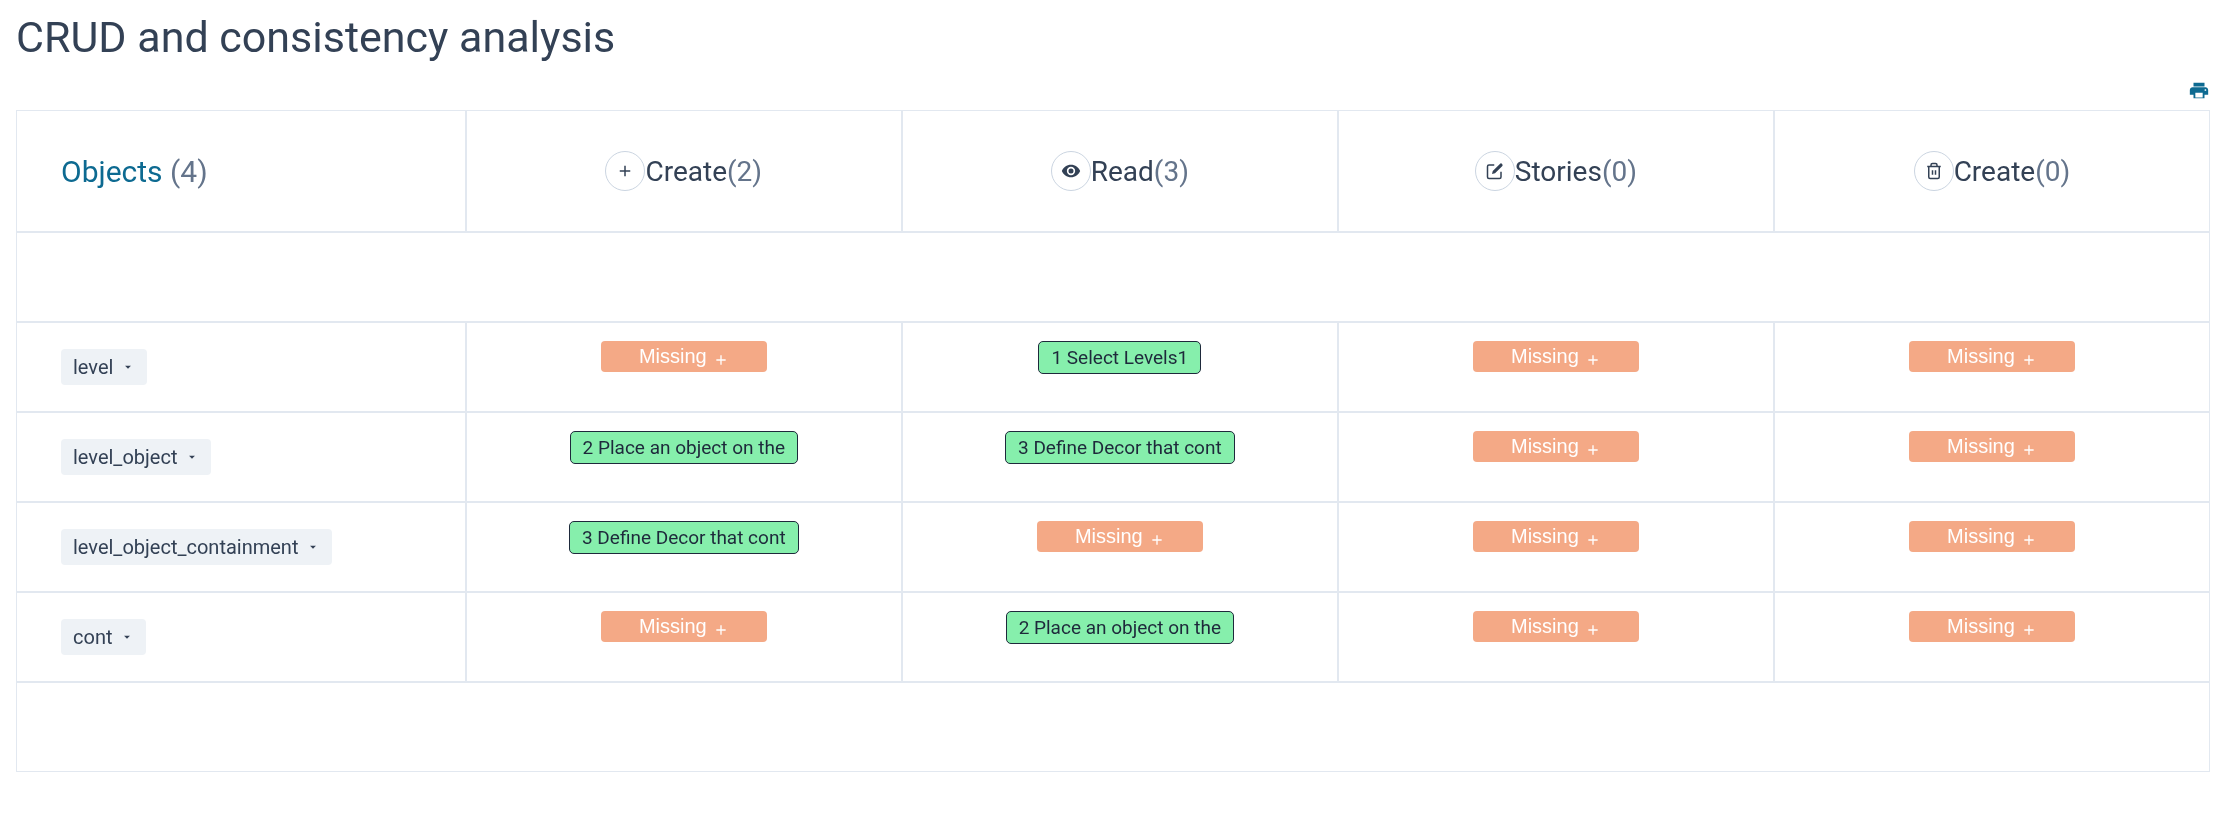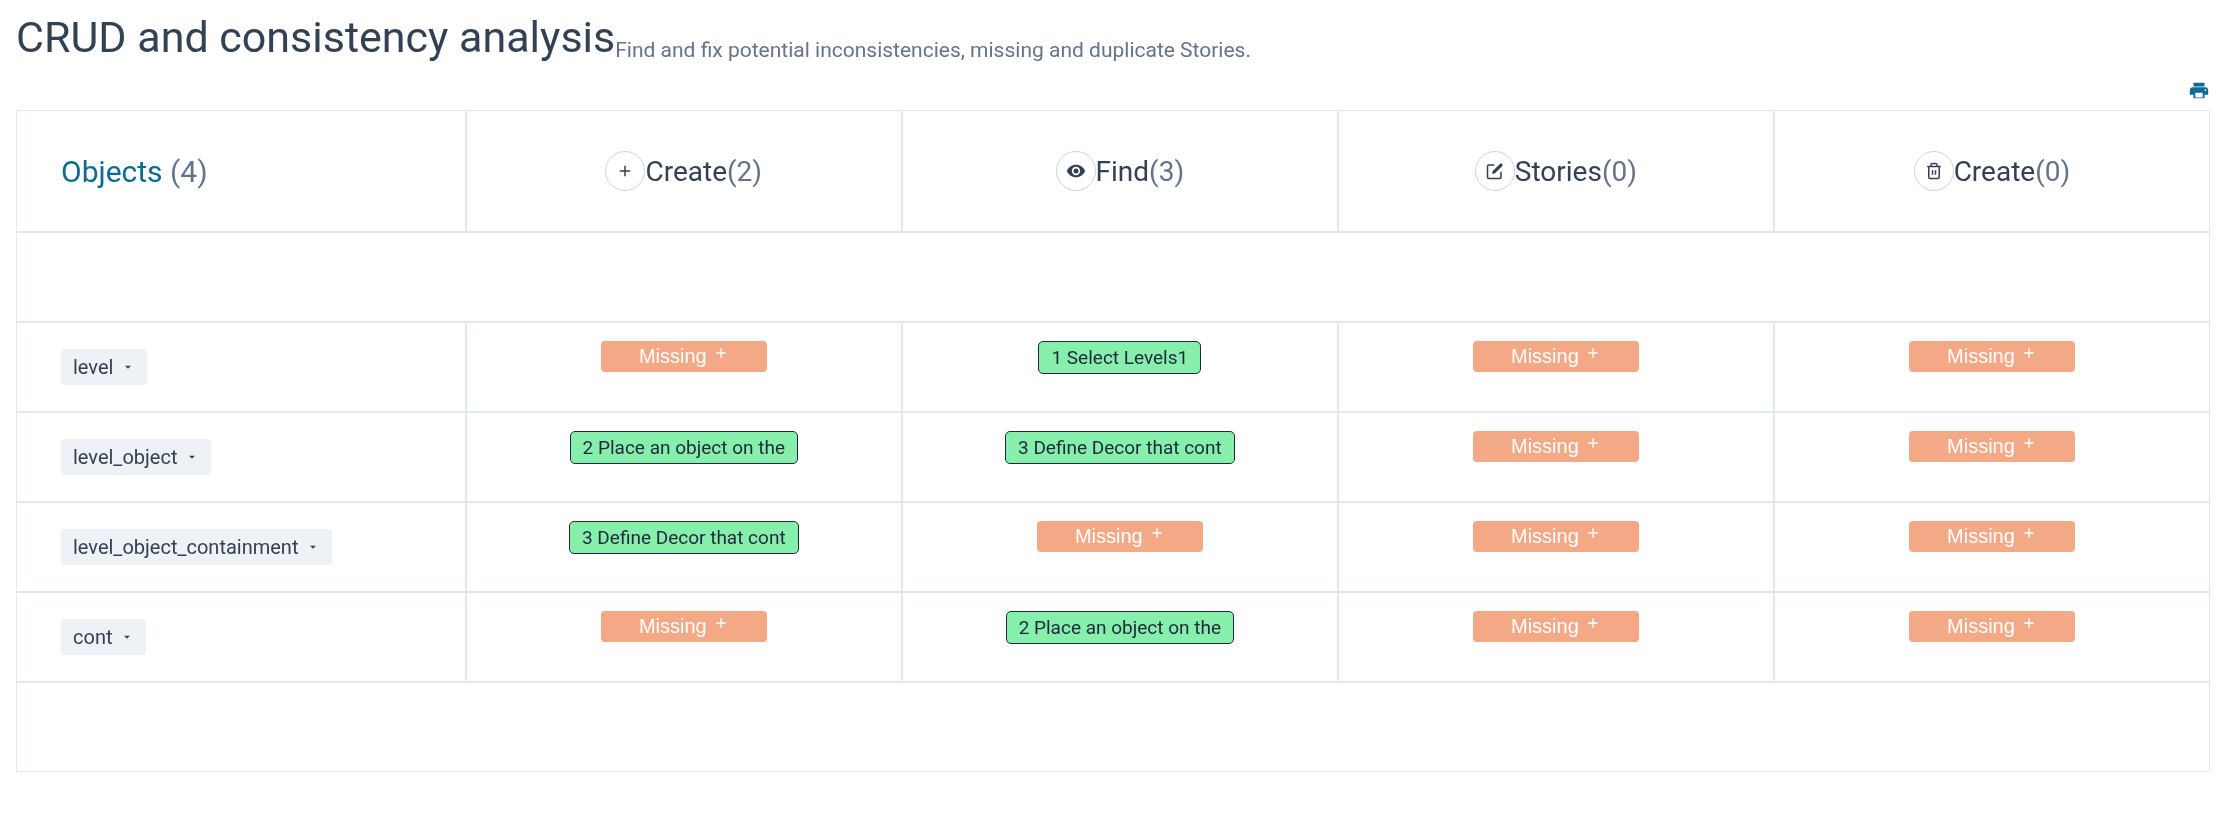--- a/index.html
+++ b/index.html
@@ -5,22 +5,22 @@
   * { box-sizing: border-box; }
   body {
     margin: 0;
     font-family: -apple-system, BlinkMacSystemFont, "Segoe UI", Roboto, "Helvetter Neue", Arial, sans-serif;
     background: #fff;
     color: #334155;
     padding: 12px 16px 0 16px;
   }
   .title-row {
     display: flex;
-    align-items: flex-end;
-    gap: 0;
+    align-items: flex-start;
+    gap: 8px;
     flex-wrap: wrap;
     margin-bottom: 18px;
   }
   .title {
     font-size: 43px;
     font-weight: 400;
     color: #334155;
   }
   .subtitle {
     font-size: 21px;
@@ -106,21 +106,21 @@
     background: #eef2f6;
     border-radius: 4px;
     padding: 6px 12px;
     font-size: 20px;
     color: #334155;
     cursor: pointer;
   }
   .obj-pill svg { flex-shrink: 0; }
   .missing-btn {
     display: inline-flex;
-    align-items: flex-start;
+    align-items: flex-end;
     justify-content: center;
     gap: 6px;
     background: #f4a986;
     color: #fff;
     font-size: 20px;
     font-weight: 500;
     border: none;
     border-radius: 4px;
     padding: 4px 38px;
     min-width: 160px;
@@ -143,21 +143,20 @@
   .footer-row td {
     height: 30px;
     background:#fff;
   }
 </style>
 </head>
 <body>
 
 <div class="title-row">
   <span class="title">CRUD and consistency analysis</span>
-  <span class="subtitle">Find and fix potential inconsistencies, missing and duplicate Stories.</span>
 </div>
 
 <div class="print-row">
   <span class="print-icon">
     <svg width="22" height="22" viewBox="0 0 24 24" fill="currentColor">
         <path d="M19 8H5c-1.66 0-3 1.34-3 3v5h4v4h12v-4h4v-5c0-1.66-1.34-3-3-3zm-3 11H8v-5h8v5zm3-7c-.55 0-1-.45-1-1s.45-1 1-1 1 .45 1 1-.45 1-1 1zM18 3H6v4h12V3z"></path>
       </svg>
   </span>
 </div>
 
@@ -186,21 +185,21 @@
           <span class="count">(2)</span>
         </span>
       </th>
       <th>
         <span class="th-inner">
           <span class="icon-circle">
             <svg width="20" height="20" viewBox="0 0 24 24" fill="currentColor">
                 <path d="M12 4.5C7 4.5 2.73 7.61 1 12c1.73 4.39 6 7.5 11 7.5s9.27-3.11 11-7.5c-1.73-4.39-6-7.5-11-7.5zM12 17a5 5 0 110-10 5 5 0 010 10zm0-8a3 3 0 100 6 3 3 0 000-6z"></path>
               </svg>
           </span>
-          <span>Find</span>
+          <span>Read</span>
           <span class="count">(3)</span>
         </span>
       </th>
       <th>
         <span class="th-inner">
           <span class="icon-circle">
             <svg width="18" height="18" viewBox="0 0 24 24" fill="none" stroke="currentColor" stroke-width="2">
                 <path d="M11 4H4a2 2 0 0 0-2 2v14a2 2 0 0 0 2 2h14a2 2 0 0 0 2-2v-7"></path>
                 <path d="M18.5 2.5a2.121 2.121 0 0 1 3 3L12 15l-4 1 1-4 9.5-9.5z" fill="currentColor" stroke="none"></path>
               </svg>

